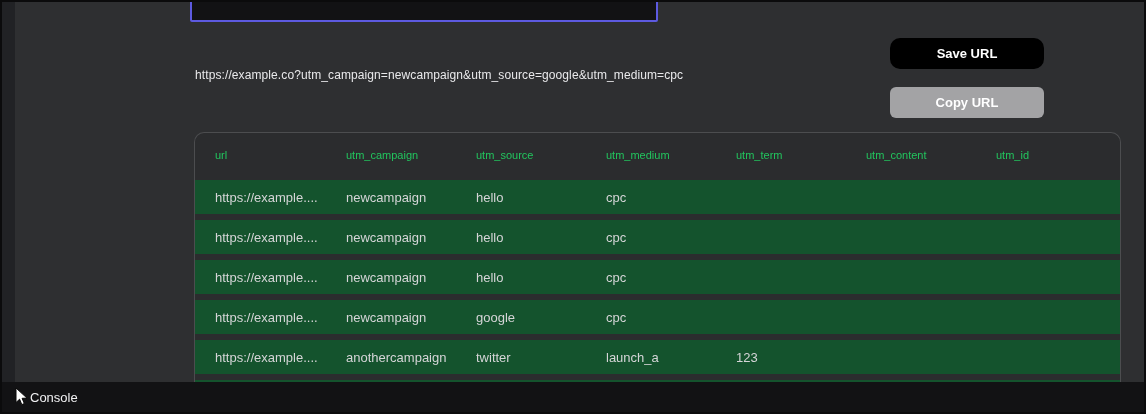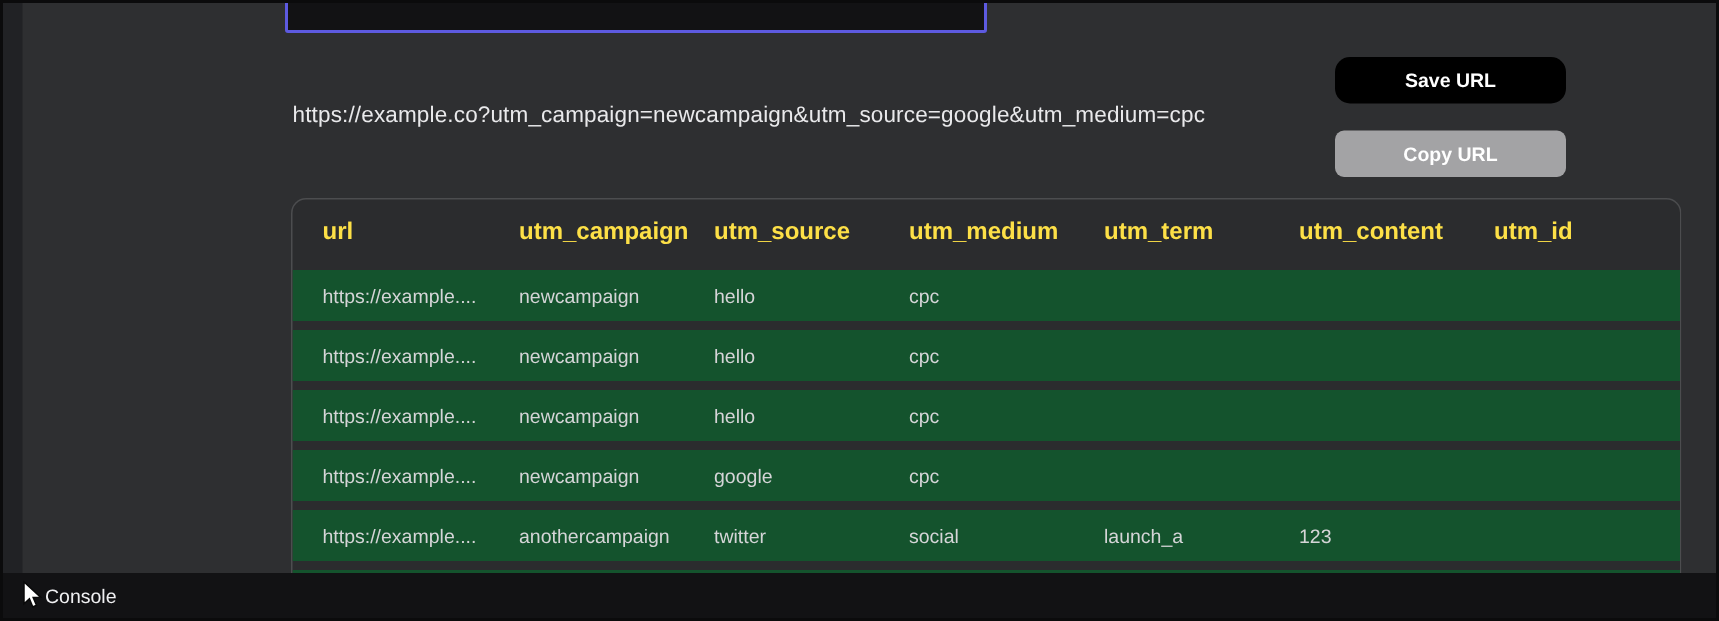--- a/index.html
+++ b/index.html
@@ -13,40 +13,40 @@
     position:absolute; left:0; top:0; width:13px; height:382px;
     background:#212225;
   }
   .url-input {
     position:absolute; left:188px; top:-12px; width:468px; height:32px;
     background:#121214; border:2px solid #5d5ae0; border-radius:2px;
     color:#e9e9eb; font-size:14px; padding:0 8px; outline:none;
   }
   .url-text {
     position:absolute; left:193px; top:66px; width:700px;
-    color:#e9e9eb; font-size:15px; letter-spacing:0.1px; white-space:nowrap;
+    color:#e9e9eb; font-size:12px; letter-spacing:0.1px; white-space:nowrap;
   }
   .btn {
     position:absolute; left:888px; width:154px; height:31px;
     border:none; border-radius:6px; color:#ffffff;
     font-family:inherit; font-size:13px; font-weight:600; cursor:pointer;
     display:flex; align-items:center; justify-content:center;
   }
   .btn-save { top:36px; background:#000000;border-radius:10px; }
   .btn-copy { top:85px; background:#a3a3a5; }
   .utm-table {
     position:absolute; left:192px; top:130px; width:927px; height:254px;
     background:#2b2c2e; border:1px solid #4c4d4f; border-bottom:none;
     border-radius:10px 10px 0 0; overflow:hidden;
   }
   .t-header {
     height:44px; display:grid;
     grid-template-columns:131px 130px 130px 130px 130px 130px 1fr;
     align-items:center; padding-left:20px;
-    color:#fde047; font-size:16px; font-weight:700;
+    color:#22c55e; font-size:11px; font-weight:400;
   }
   .t-row { height:40px; padding:3px 0; }
   .t-band {
     height:34px; background:#14532d; display:grid;
     grid-template-columns:131px 130px 130px 130px 130px 130px 1fr;
     align-items:center; padding-left:20px;
     color:#d5d5d7; font-size:13px;
   }
   .t-band .cell { white-space:nowrap; overflow:hidden; }
   .console-bar {
@@ -125,21 +125,20 @@
             <div class="cell"></div>
             <div class="cell"></div>
             <div class="cell"></div>
           </div>
         </div>
         <div class="t-row">
           <div class="t-band">
             <div class="cell">https://example....</div>
             <div class="cell">anothercampaign</div>
             <div class="cell">twitter</div>
-            <div class="cell">social</div>
             <div class="cell">launch_a</div>
             <div class="cell">123</div>
           </div>
         </div>
         <div class="t-row">
           <div class="t-band">
             <div class="cell"></div>
             <div class="cell"></div>
             <div class="cell"></div>
             <div class="cell"></div>

